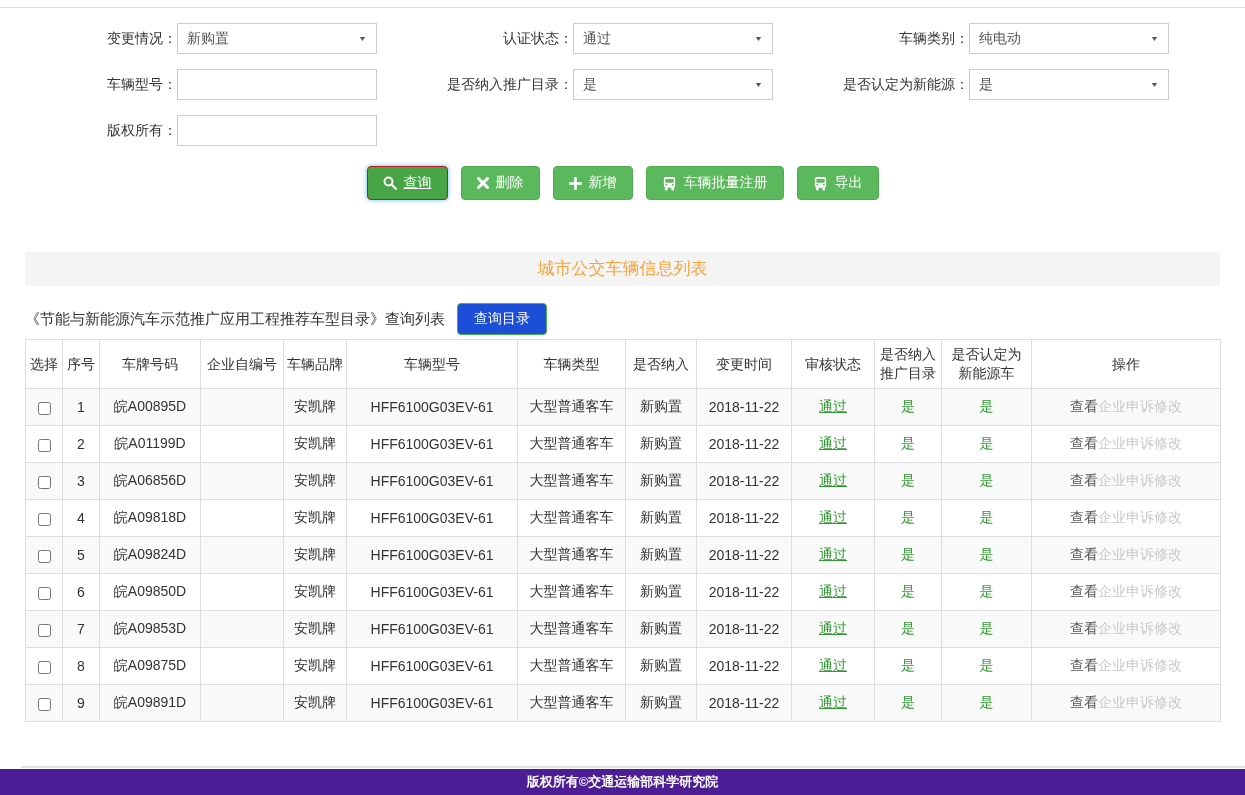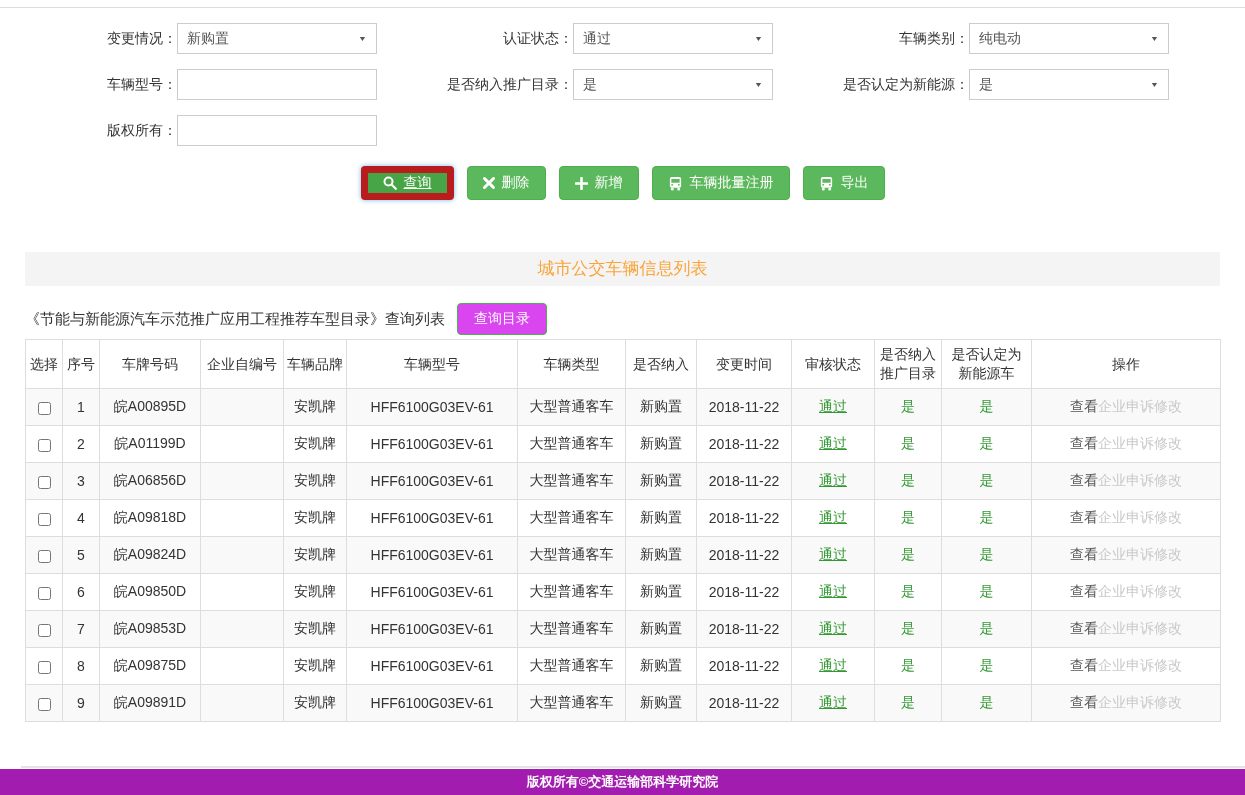--- a/index.html
+++ b/index.html
@@ -23,50 +23,50 @@
   .tinput{
     width:200px;height:31px;border:1px solid #ccc;box-sizing:border-box;padding:0 8px;
     font-size:14px;color:#555;outline:none;border-radius:0;
   }
   
   .toolbar{margin-top:19px;display:flex;justify-content:center;gap:13px;}
   .btn{
     height:34px;padding:0 15px;border-radius:4px;border:1px solid #4cae4c;background:#5cb85c;
     color:#fff;font-size:14px;font-family:inherit;display:inline-flex;align-items:center;gap:7px;cursor:pointer;
   }
-  .btn-query{background:#47a447;border:7px solid #b91c1c;box-shadow:0 0 5px rgba(102,175,233,.9);text-decoration:underline;}
+  .btn-query{background:#47a447;border:1px solid #b91c1c;box-shadow:0 0 5px rgba(102,175,233,.9);text-decoration:underline;}
   .btn svg{display:block;}
   
   .band{margin-top:52px;height:34px;background:#f4f4f4;text-align:center;line-height:34px;}
   .band-title{color:#faa43a;font-size:17px;}
   
   .catalog-row{margin-top:17px;display:flex;align-items:center;height:32px;}
   .catalog-text{font-size:15px;color:#333;}
   .btn-catalog{
     margin-left:12px;height:32px;padding:0 16px;border-radius:4px;border:1px solid #4cae4c;
-    background:#d946ef;color:#fff;font-size:14px;font-family:inherit;cursor:pointer;
+    background:#1d4ed8;color:#fff;font-size:14px;font-family:inherit;cursor:pointer;
   }
   
   table{border-collapse:collapse;table-layout:fixed;width:1195px;margin-top:4px;border-radius:12px;}
   th,td{border:1px solid #ddd;text-align:center;font-size:14px;color:#333;padding:0 2px;overflow:hidden;}
   thead th{height:48px;font-weight:normal;vertical-align:middle;line-height:1.35;}
   th.two-line{white-space:pre-line;}
   tbody td{height:36px;}
   tbody tr:nth-child(odd){background:#f9f9f9;}
   tbody tr:nth-child(even){background:#fff;}
   td.green{color:#339933;}
   .status-link{color:#339933;text-decoration:underline;cursor:pointer;}
   .ops{display:flex;justify-content:center;}
   .op{color:#555;cursor:pointer;text-decoration:none;}
   .op.disabled{color:#c9c9c9;cursor:default;}
   input[type="checkbox"]{width:13px;height:13px;margin:0;vertical-align:middle;}
   
   .footer-line{position:absolute;bottom:27px;left:21px;right:0;border-top:2px solid #e3e3e3;}
   .footer{
-    position:absolute;bottom:0;left:0;width:100%;height:26px;background:#a21caf;
+    position:absolute;bottom:0;left:0;width:100%;height:26px;background:#4c1d95;
     color:#fff;font-size:13px;font-weight:bold;text-align:center;line-height:26px;
   }
 </style>
 </head>
 <body>
 
 <div class="topline"></div>
 
 <div class="content">
 

